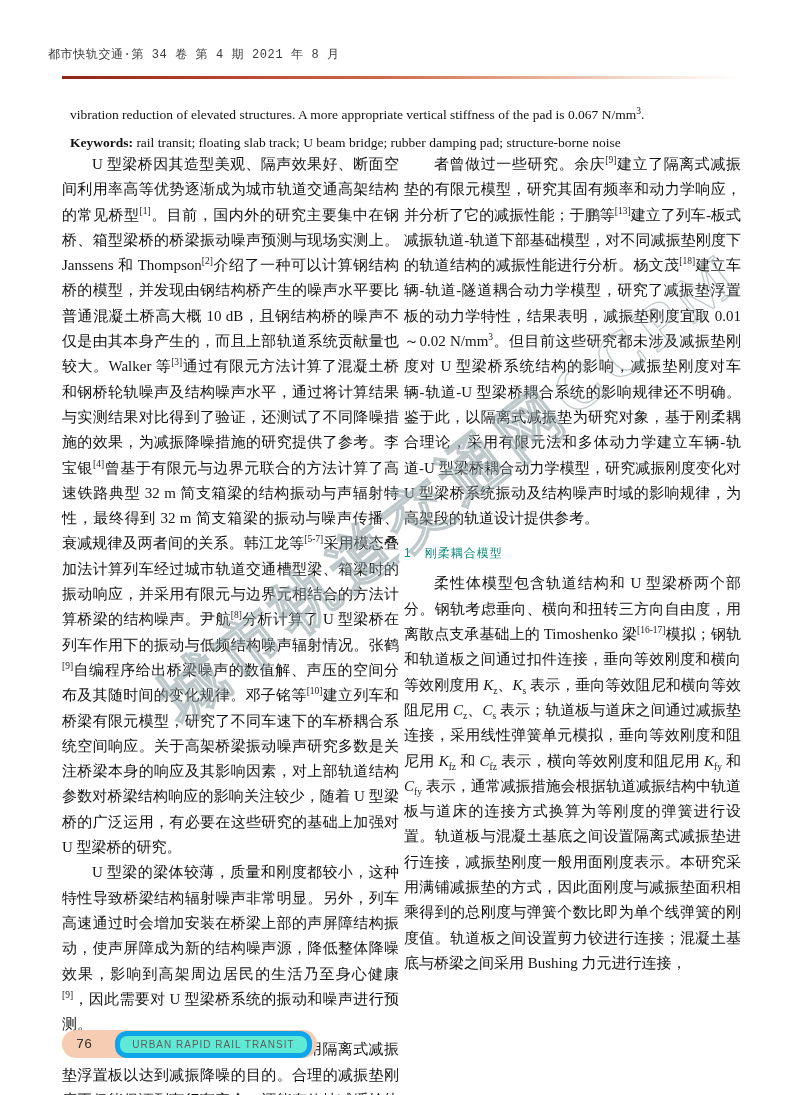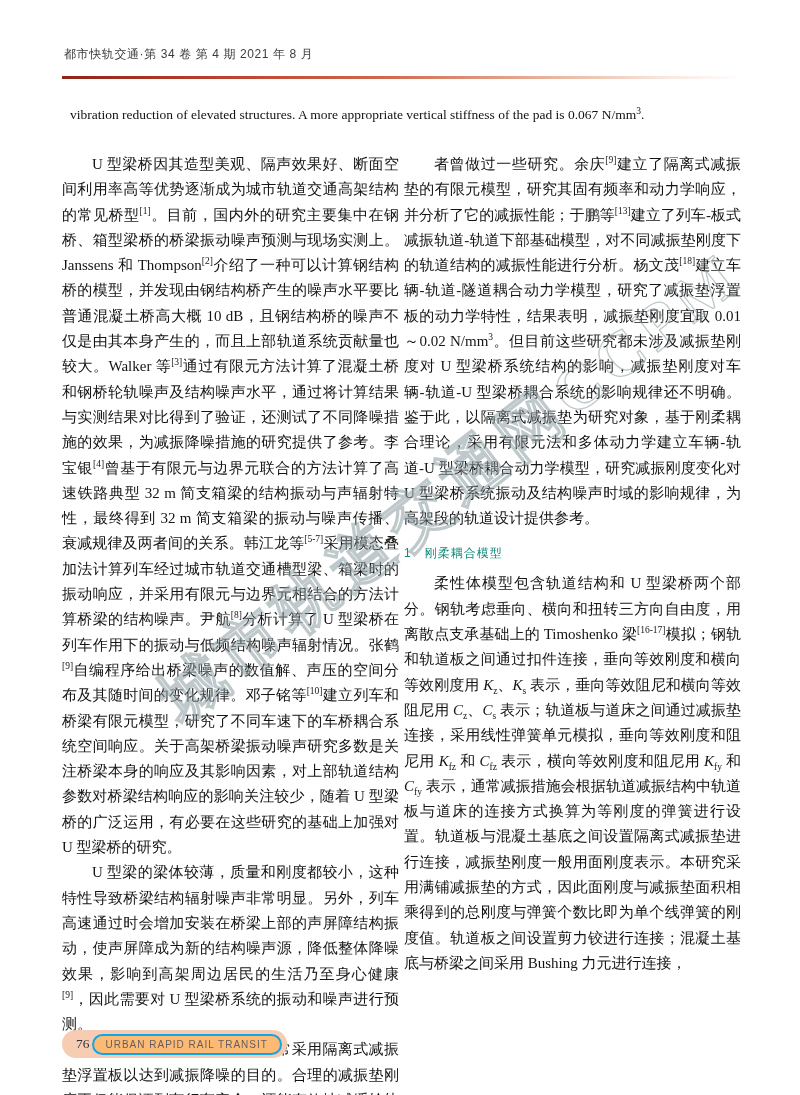--- a/index.html
+++ b/index.html
@@ -1,22 +1,22 @@
 <!DOCTYPE html>
 <html><head>
 <meta charset="utf-8">
 <style>
   html,body{margin:0;padding:0;}
   body{
     width:800px;height:1095px;background:#ffffff;position:relative;overflow:hidden;
     font-family:"Liberation Serif","DejaVu Serif",serif;color:#1c1c1c;
   }
   .journal-header{
-    position:absolute;left:64px;top:46px;width:500px;
-    font-family:Liberation Sans, sans-serif;
+    position:absolute;left:48px;top:46px;width:500px;
+    font-family:Liberation Mono, monospace;
     font-size:12px;color:#3c3c3c;letter-spacing:0.6px;
   }
   .header-rule{
     position:absolute;left:62px;top:76px;width:678px;height:3px;
     background:linear-gradient(to right,#8e2418,#b8402e 22%,#cf6a4e 48%,#e8b49c 72%,#f7e4da 88%,rgba(255,255,255,0));
   }
   .abstract{
     position:absolute;left:62px;top:97px;width:678px;
     font-size:13.5px;line-height:20px;color:#111;
   }
@@ -46,38 +46,39 @@
     font-size:64px;font-weight:bold;letter-spacing:7px;
     color:rgba(255,255,255,0);-webkit-text-stroke:1.3px rgba(139,154,158,0.55);
     pointer-events:none;
   }
   .page-footer{
     position:absolute;left:62px;top:1030px;height:28px;
     display:inline-flex;align-items:center;
     background:#f6cdb2;border-radius:15px;padding:0 5px 0 14px;
   }
   .page-number{
-    font-family:Liberation Serif, serif;
-    font-size:13.5px;color:#333;margin-right:2px;
+    font-family:Liberation Mono, monospace;
+    font-size:13.5px;color:#333;margin-right:23px;
   }
   .journal-name-badge{
-    background:#fdba74;border:2px solid #0ea5e9;border-radius:12px;
+    background:#5eead4;border:5px solid #0ea5e9;border-radius:12px;
     padding:3px 12px;
     font-family:"Liberation Sans","DejaVu Sans",sans-serif;
     font-size:10px;color:#5f5f5f;letter-spacing:1px;white-space:nowrap;
   }
 </style>
 </head>
 <body>
 
 <div class="journal-header">都市快轨交通·第 34 卷 第 4 期 2021 年 8 月</div>
 <div class="header-rule"></div>
 
 <div class="abstract">
   <p class="line">vibration reduction of elevated structures. A more appropriate vertical stiffness of the pad is 0.067 N/mm<sup>3</sup>.</p>
+  <p class="line"><b>Keywords:</b><span> rail transit; floating slab track; U beam bridge; rubber damping pad; structure-borne noise</span></p>
 </div>
 
 <div class="col col-left">
   <p>U 型梁桥因其造型美观、隔声效果好、断面空间利用率高等优势逐渐成为城市轨道交通高架结构的常见桥型<sup>[1]</sup>。目前，国内外的研究主要集中在钢桥、箱型梁桥的桥梁振动噪声预测与现场实测上。Janssens 和 Thompson<sup>[2]</sup>介绍了一种可以计算钢结构桥的模型，并发现由钢结构桥产生的噪声水平要比普通混凝土桥高大概 10 dB，且钢结构桥的噪声不仅是由其本身产生的，而且上部轨道系统贡献量也较大。Walker 等<sup>[3]</sup>通过有限元方法计算了混凝土桥和钢桥轮轨噪声及结构噪声水平，通过将计算结果与实测结果对比得到了验证，还测试了不同降噪措施的效果，为减振降噪措施的研究提供了参考。李宝银<sup>[4]</sup>曾基于有限元与边界元联合的方法计算了高速铁路典型 32 m 简支箱梁的结构振动与声辐射特性，最终得到 32 m 简支箱梁的振动与噪声传播、衰减规律及两者间的关系。韩江龙等<sup>[5-7]</sup>采用模态叠加法计算列车经过城市轨道交通槽型梁、箱梁时的振动响应，并采用有限元与边界元相结合的方法计算桥梁的结构噪声。尹航<sup>[8]</sup>分析计算了 U 型梁桥在列车作用下的振动与低频结构噪声辐射情况。张鹤<sup>[9]</sup>自编程序给出桥梁噪声的数值解、声压的空间分布及其随时间的变化规律。邓子铭等<sup>[10]</sup>建立列车和桥梁有限元模型，研究了不同车速下的车桥耦合系统空间响应。关于高架桥梁振动噪声研究多数是关注桥梁本身的响应及其影响因素，对上部轨道结构参数对桥梁结构响应的影响关注较少，随着 U 型梁桥的广泛运用，有必要在这些研究的基础上加强对 U 型梁桥的研究。</p>
   <p>U 型梁的梁体较薄，质量和刚度都较小，这种特性导致桥梁结构辐射噪声非常明显。另外，列车高速通过时会增加安装在桥梁上部的声屏障结构振动，使声屏障成为新的结构噪声源，降低整体降噪效果，影响到高架周边居民的生活乃至身心健康<sup>[9]</sup>，因此需要对 U 型梁桥系统的振动和噪声进行预测。</p>
   <p>实际工程中，U 型梁桥结构常采用隔离式减振垫浮置板以达到减振降噪的目的。合理的减振垫刚度不仅能保证列车行车安全，还能有效地减缓轮轨相互作用，保持良好的轨道几何形位，从而减少养护维修的工作量。因此，研究减振垫刚度对 U 型梁桥系统振动及结构噪声的影响意义重大。</p>
 
 </div>
 
 <div class="col col-right">

